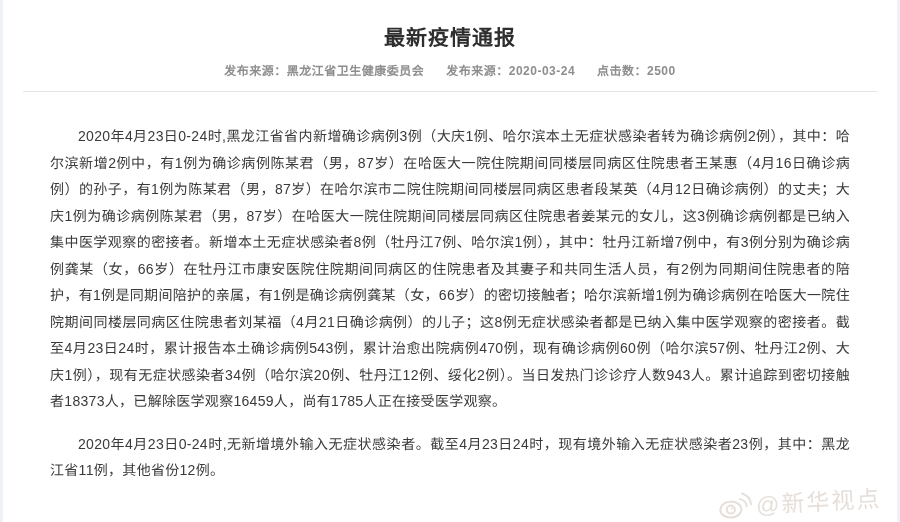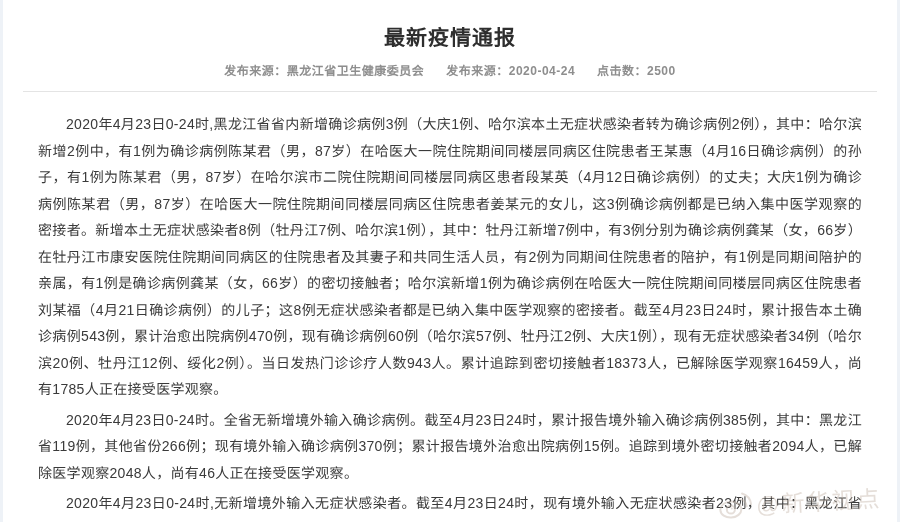--- a/index.html
+++ b/index.html
@@ -44,21 +44,21 @@
   }
   .article-body{
     padding:15px 31px 0 31px;
     font-size:14px;
     line-height:26.5px;
     color:var(--body-color);
     text-align:justify;
     letter-spacing:0.3px;
   }
   .article-body p{
-    margin:4px;
+    margin:16px;
     text-indent:2em;
   }
   .watermark{
     position:absolute;
     right:16px;bottom:4px;
     display:flex;align-items:center;gap:4px;
     color:var(--watermark-color);
     opacity:0.42;
     font-size:23px;
     letter-spacing:2px;
@@ -70,29 +70,28 @@
 </style>
 </head>
 <body>
 
 <div class="page">
 
   <h1 class="page-title">最新疫情通报</h1>
 
   <div class="meta-row">
     <span class="meta-item"><span>发布来源：</span><span>黑龙江省卫生健康委员会</span></span>
-    <span class="meta-item"><span>发布来源：</span><span>2020-04-24</span></span>
+    <span class="meta-item"><span>发布来源：</span><span>2020-03-24</span></span>
     <span class="meta-item"><span>点击数：</span><span>2500</span></span>
   </div>
 
   <hr class="divider">
 
   <div class="article-body">
     <p>2020年4月23日0-24时,黑龙江省省内新增确诊病例3例（大庆1例、哈尔滨本土无症状感染者转为确诊病例2例），其中：哈尔滨新增2例中，有1例为确诊病例陈某君（男，87岁）在哈医大一院住院期间同楼层同病区住院患者王某惠（4月16日确诊病例）的孙子，有1例为陈某君（男，87岁）在哈尔滨市二院住院期间同楼层同病区患者段某英（4月12日确诊病例）的丈夫；大庆1例为确诊病例陈某君（男，87岁）在哈医大一院住院期间同楼层同病区住院患者姜某元的女儿，这3例确诊病例都是已纳入集中医学观察的密接者。新增本土无症状感染者8例（牡丹江7例、哈尔滨1例），其中：牡丹江新增7例中，有3例分别为确诊病例龚某（女，66岁）在牡丹江市康安医院住院期间同病区的住院患者及其妻子和共同生活人员，有2例为同期间住院患者的陪护，有1例是同期间陪护的亲属，有1例是确诊病例龚某（女，66岁）的密切接触者；哈尔滨新增1例为确诊病例在哈医大一院住院期间同楼层同病区住院患者刘某福（4月21日确诊病例）的儿子；这8例无症状感染者都是已纳入集中医学观察的密接者。截至4月23日24时，累计报告本土确诊病例543例，累计治愈出院病例470例，现有确诊病例60例（哈尔滨57例、牡丹江2例、大庆1例），现有无症状感染者34例（哈尔滨20例、牡丹江12例、绥化2例）。当日发热门诊诊疗人数943人。累计追踪到密切接触者18373人，已解除医学观察16459人，尚有1785人正在接受医学观察。</p>
-    <p>2020年4月23日0-24时。全省无新增境外输入确诊病例。截至4月23日24时，累计报告境外输入确诊病例385例，其中：黑龙江省119例，其他省份266例；现有境外输入确诊病例370例；累计报告境外治愈出院病例15例。追踪到境外密切接触者2094人，已解除医学观察2048人，尚有46人正在接受医学观察。</p>
     <p>2020年4月23日0-24时,无新增境外输入无症状感染者。截至4月23日24时，现有境外输入无症状感染者23例，其中：黑龙江省11例，其他省份12例。</p>
   </div>
 
   <div class="watermark">
     <span class="weibo-icon">
       <svg width="34" height="30" viewBox="0 0 34 30" fill="none" stroke="currentColor" stroke-width="2" stroke-linecap="round">
         <ellipse cx="12.5" cy="20" rx="10.5" ry="8"></ellipse>
         <circle cx="12.5" cy="20" r="4"></circle>
         <circle cx="13.5" cy="19" r="1" fill="currentColor" stroke="none"></circle>
         <path d="M22,10 a8,8 0 0 1 6.5,7.5"></path>

